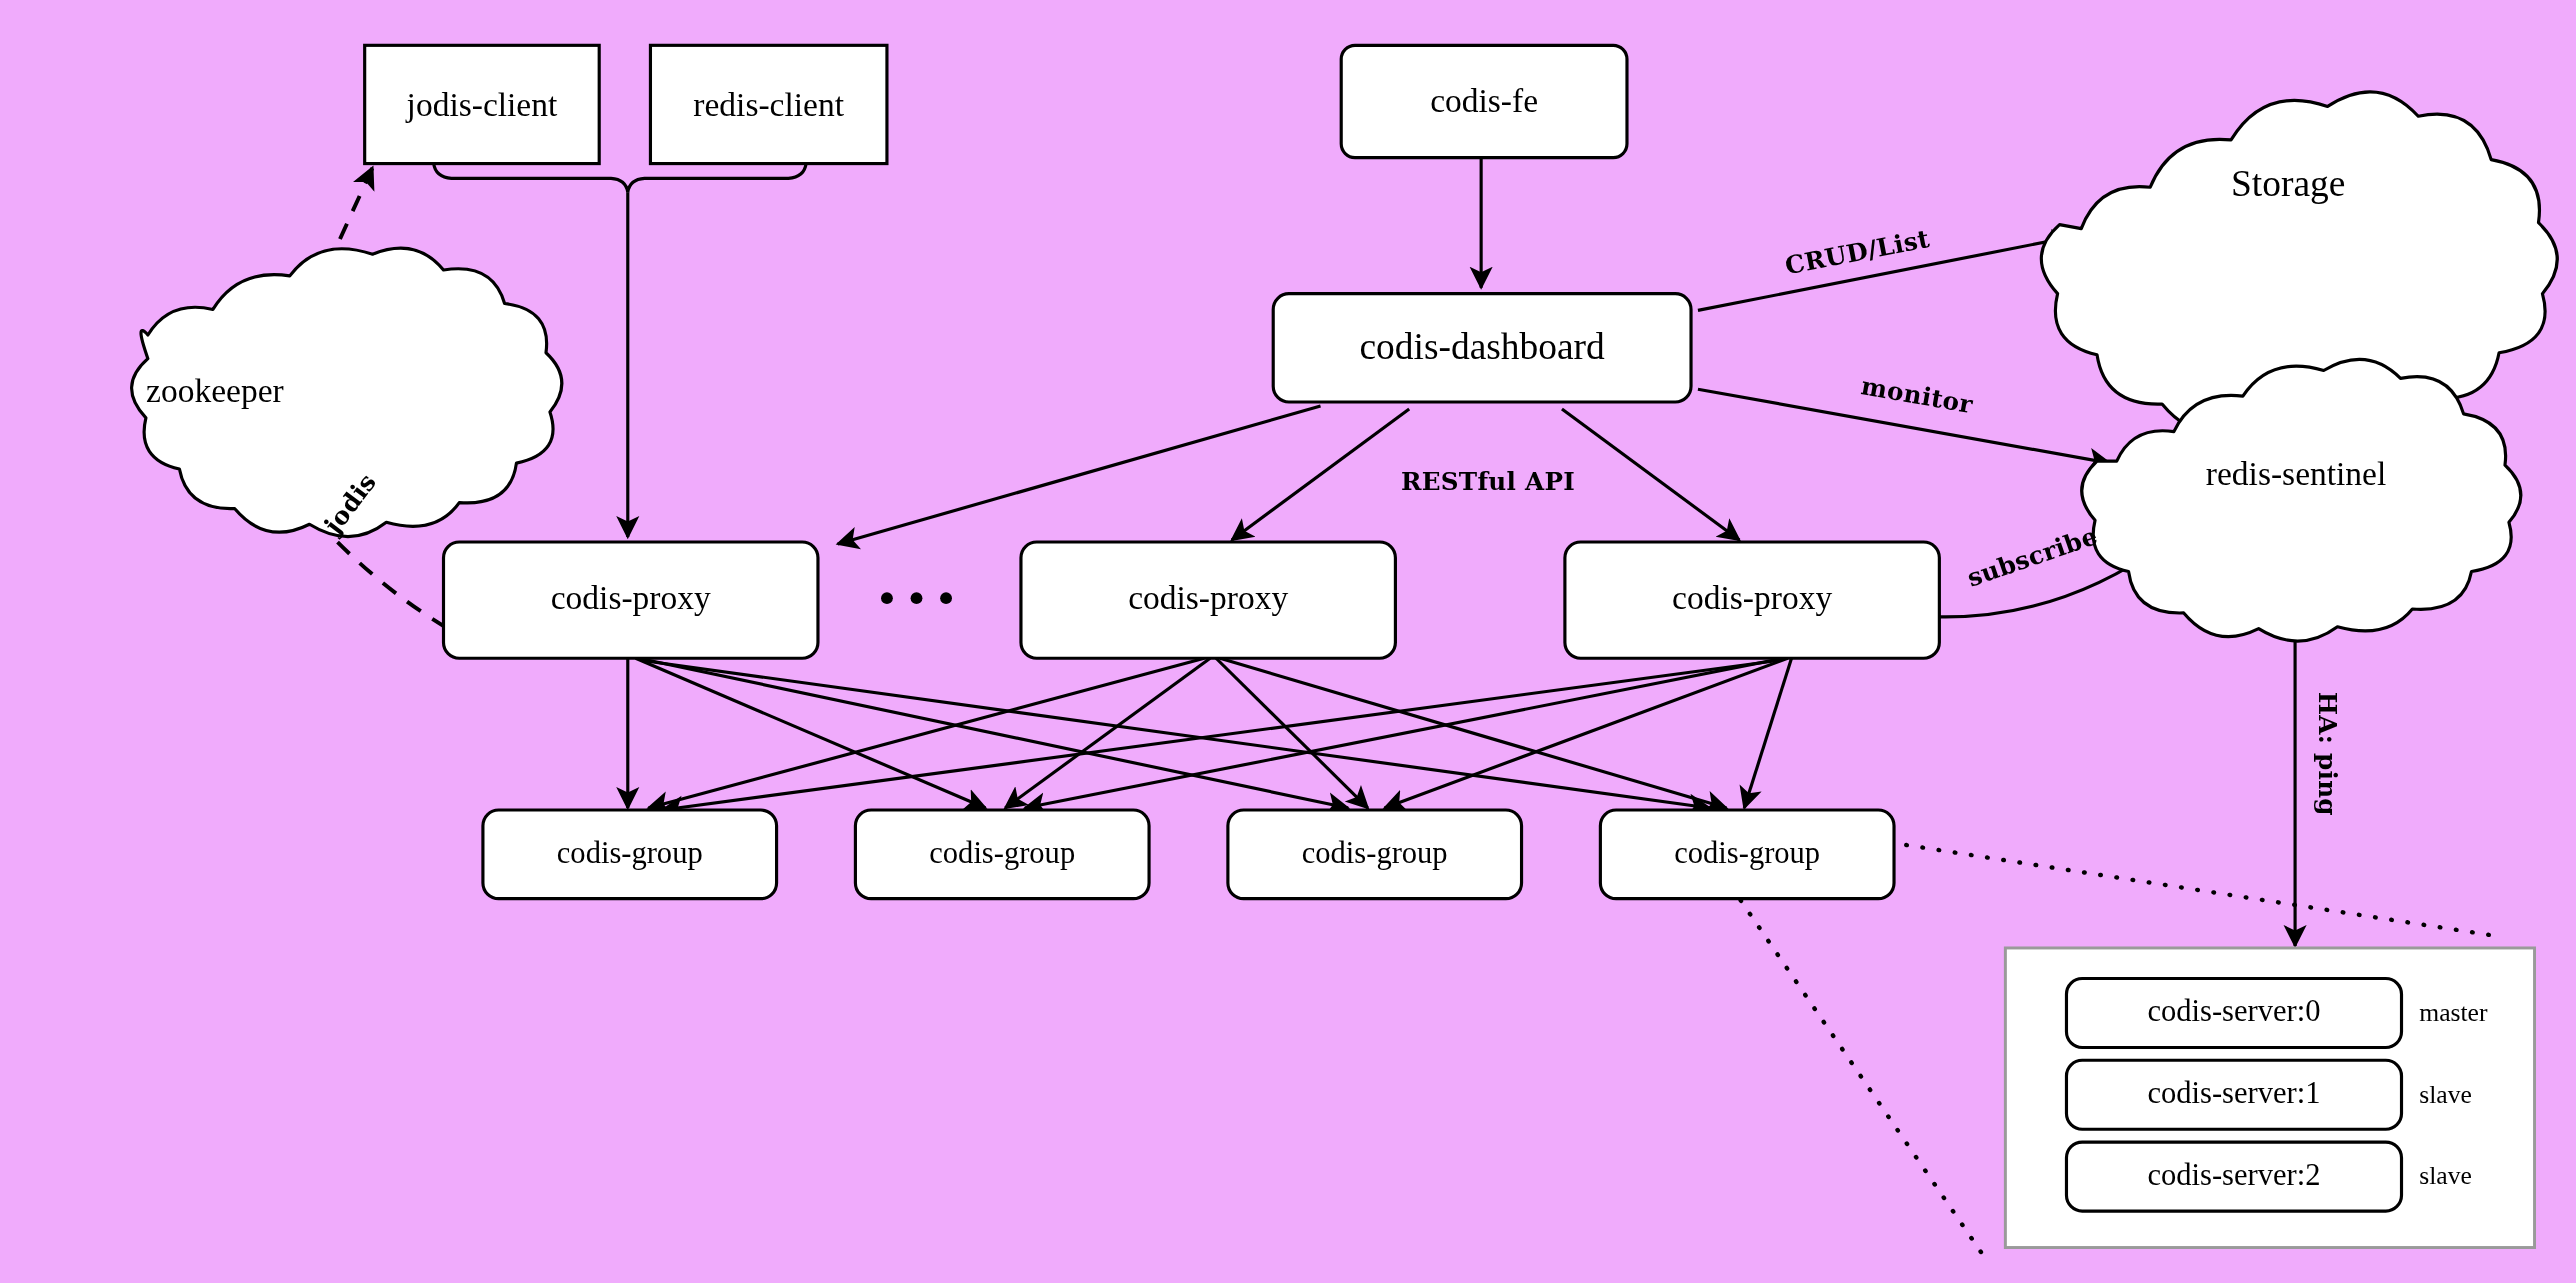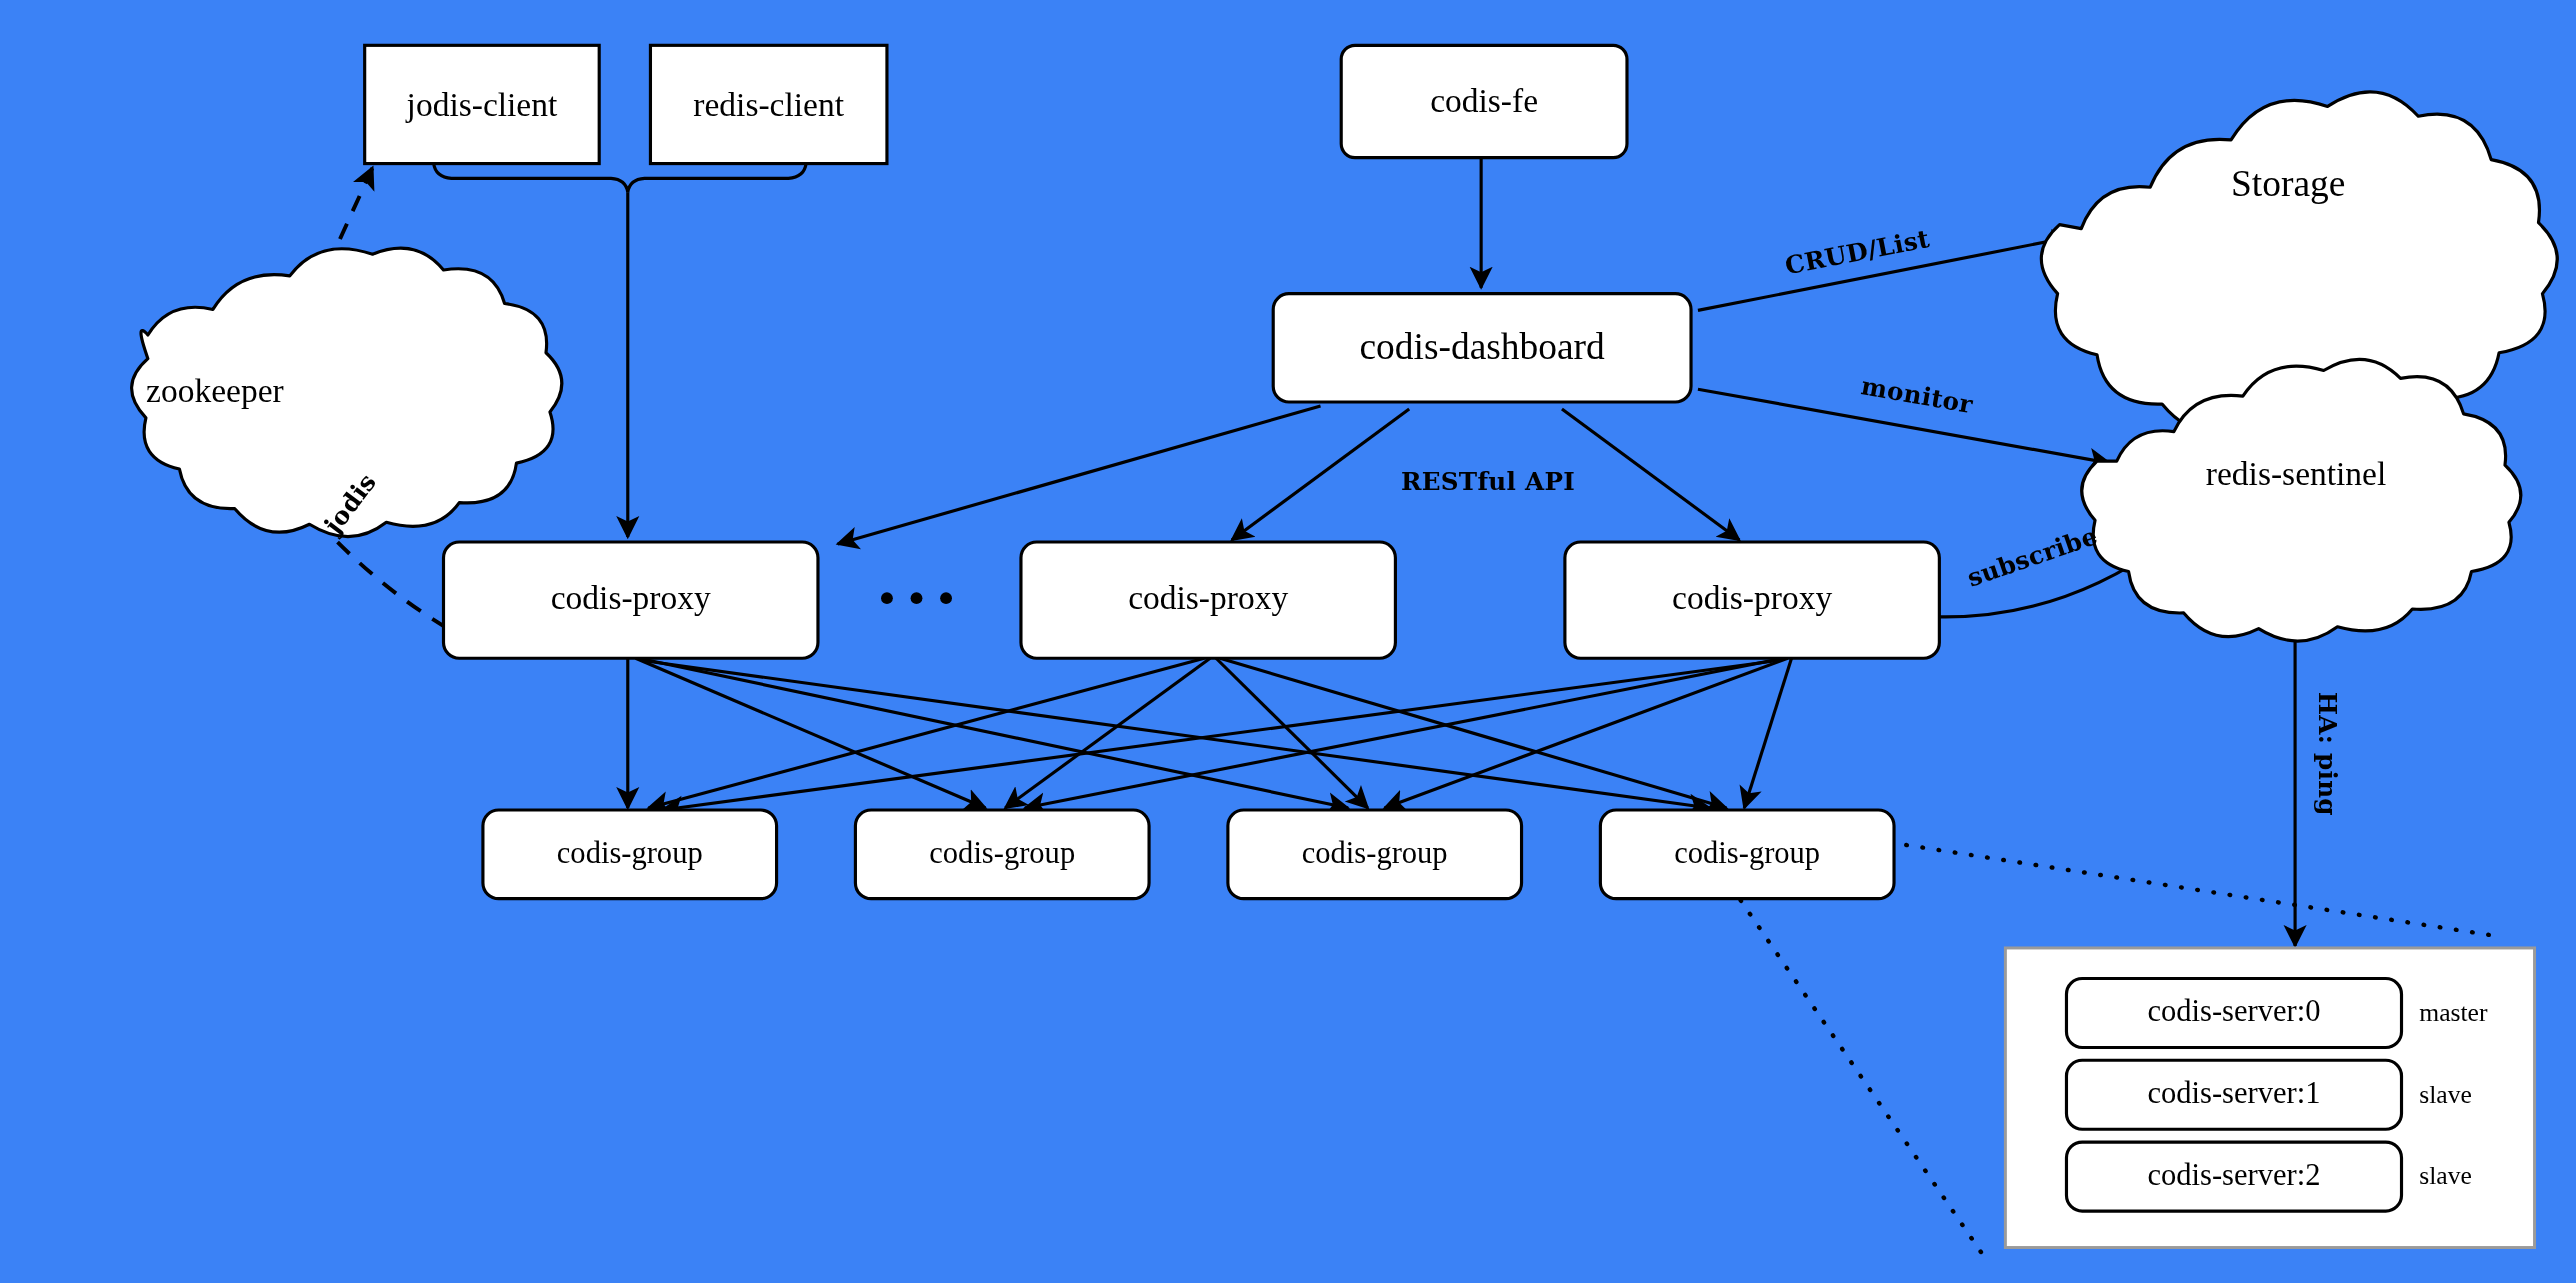--- a/index.html
+++ b/index.html
@@ -4,21 +4,21 @@
 <style>
   html, body {
     margin: 0;
     padding: 0;
     background: #ffffff;
   }
   #canvas {
     position: relative;
     width: 2576px;
     height: 1283px;
-    background: #3b82f6;
+    background: #f0abfc;
     font-family: "Liberation Serif", "DejaVu Serif", serif;
   }
   svg.layer {
     position: absolute;
     top: 0; left: 0;
     width: 2576px;
     height: 1283px;
     overflow: visible;
   }
   text { fill: #000000; }

